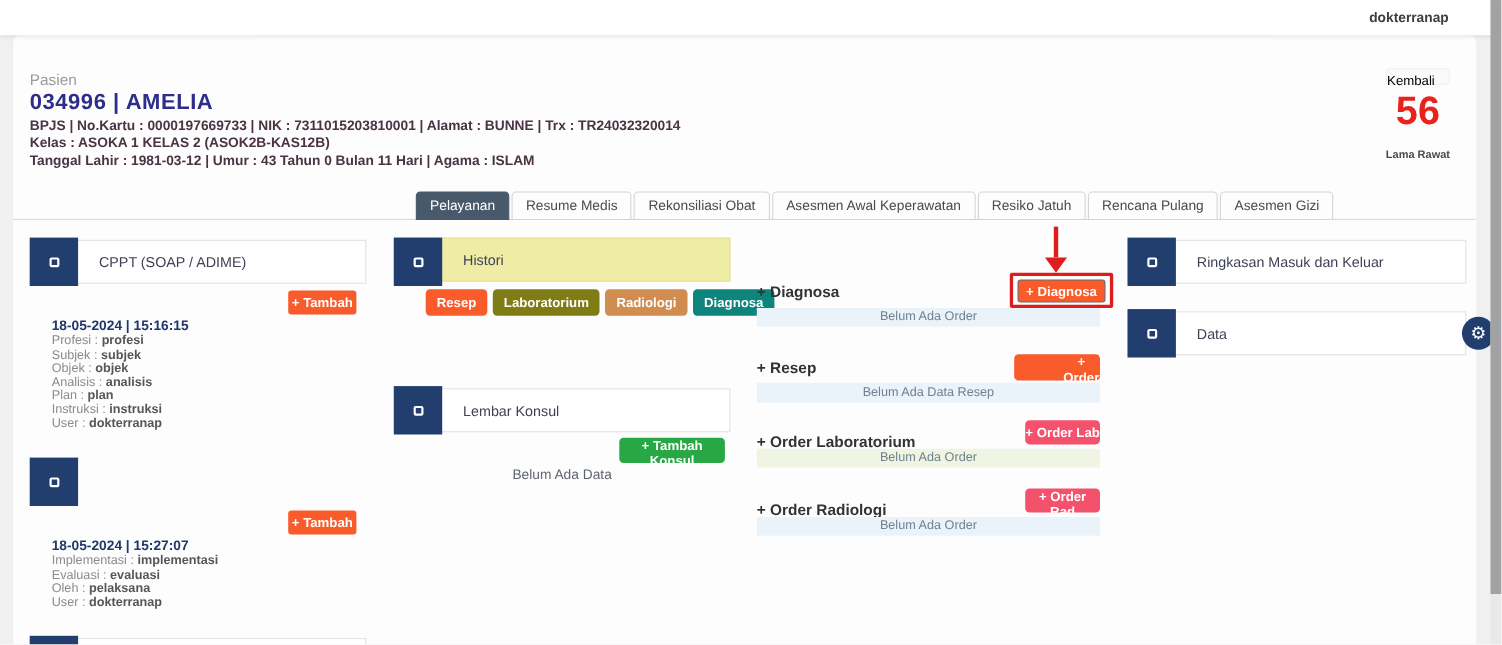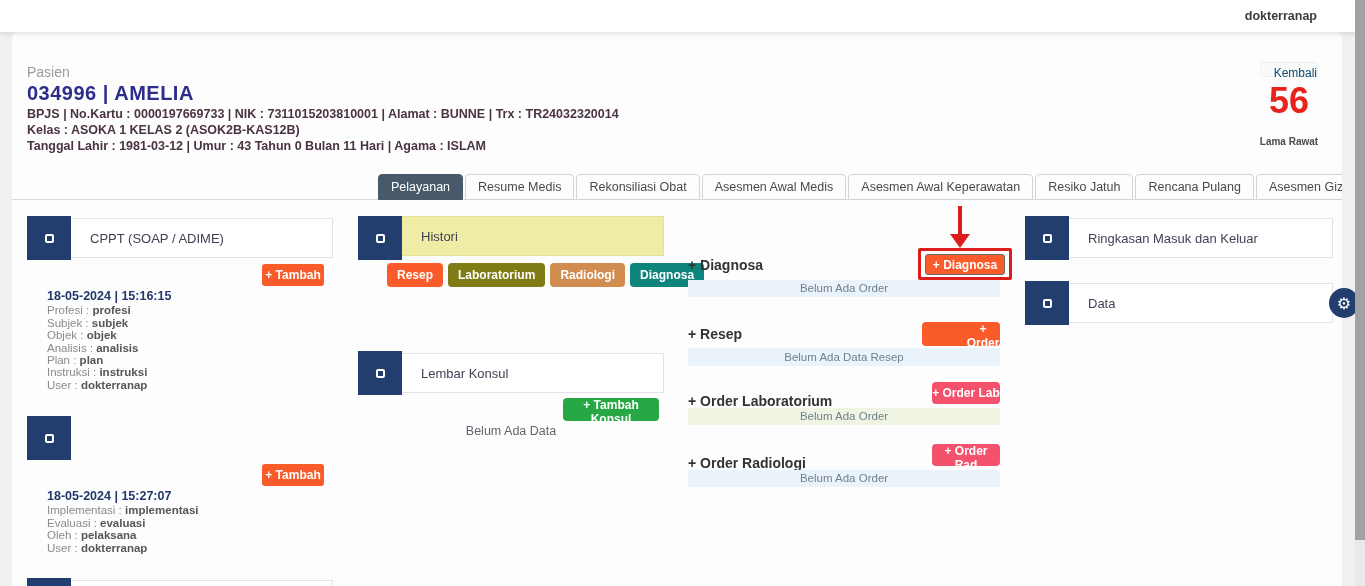--- a/index.html
+++ b/index.html
@@ -18,21 +18,21 @@
     background:#fdfdfe; border-radius:6px 6px 0 0; overflow:hidden; }
   
   .p-label { position:absolute; left:15px; top:32px; font-size:14px; color:#9b9b9b; }
   .p-title { position:absolute; left:15px; top:50px; font-size:20px; font-weight:600;
     color:#2d2d8a; letter-spacing:.5px; }
   .p-line { position:absolute; left:15px; font-size:12.5px; font-weight:bold;
     color:#4a3342; white-space:nowrap; }
   
   .btn-back { position:absolute; left:1248px; top:30px; width:58px; height:15px;
     background:#fafafa; border:1px solid #f0f0f0; border-radius:3px;
-    font-size:12px; color:#0c4a6e; text-align:right; line-height:21px; cursor:pointer; }
+    font-size:12px; color:#000000; text-align:left; line-height:21px; cursor:pointer; }
   .stay-days { position:absolute; left:1238px; top:48px; width:78px; text-align:center;
     font-size:36px; font-weight:bold; color:#e8231b; }
   .stay-label { position:absolute; left:1238px; top:104px; width:78px; text-align:center;
     font-size:10px; font-weight:bold; color:#4c4c4c; }
   
   .tabs-row { position:absolute; left:0; top:142px; width:1330px; height:26px;
     border-bottom:1px solid #d9d9d9; }
   .tabs-inner { position:absolute; left:366px; bottom:-1px; display:flex; }
   .tab { height:26px; line-height:24px; padding:0 12px; margin-right:2px;
     font-size:12.5px; color:#4a4a4a; background:#fdfdfd;
@@ -98,21 +98,20 @@
 
   <button class="btn-back">Kembali</button>
   <div class="stay-days">56</div>
   <div class="stay-label">Lama Rawat</div>
 
   <div class="tabs-row">
     <div class="tabs-inner">
       <div class="tab active">Pelayanan</div>
       <div class="tab">Resume Medis</div>
       <div class="tab">Rekonsiliasi Obat</div>
-      <div class="tab">Asesmen Awal Medis</div>
       <div class="tab">Asesmen Awal Keperawatan</div>
       <div class="tab">Resiko Jatuh</div>
       <div class="tab">Rencana Pulang</div>
       <div class="tab">Asesmen Gizi</div>
 
     </div>
   </div>
 
   <div class="navy-sq" style="left:15px; top:184px;">
     <div class="sq-ico"></div>

